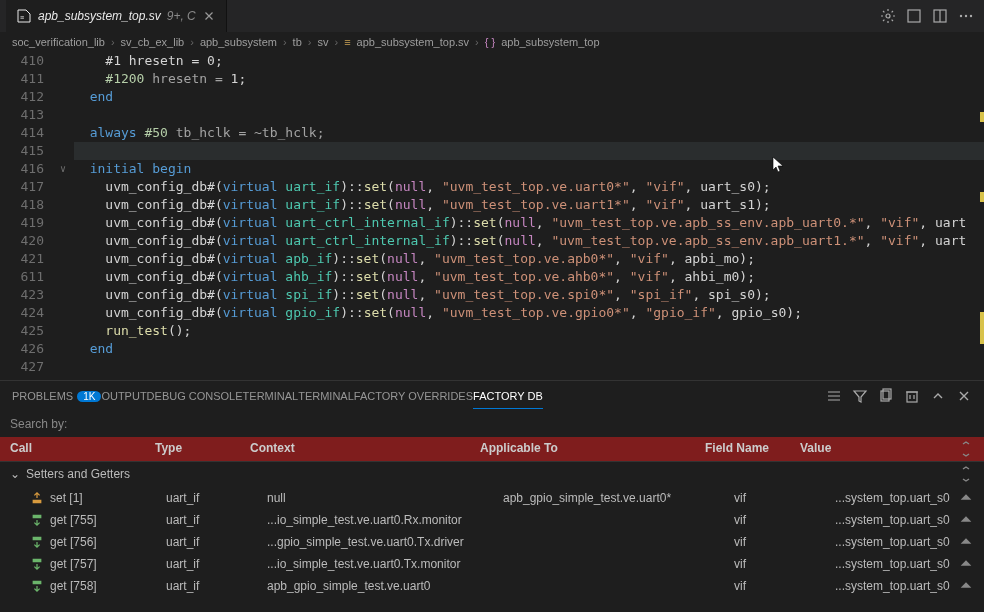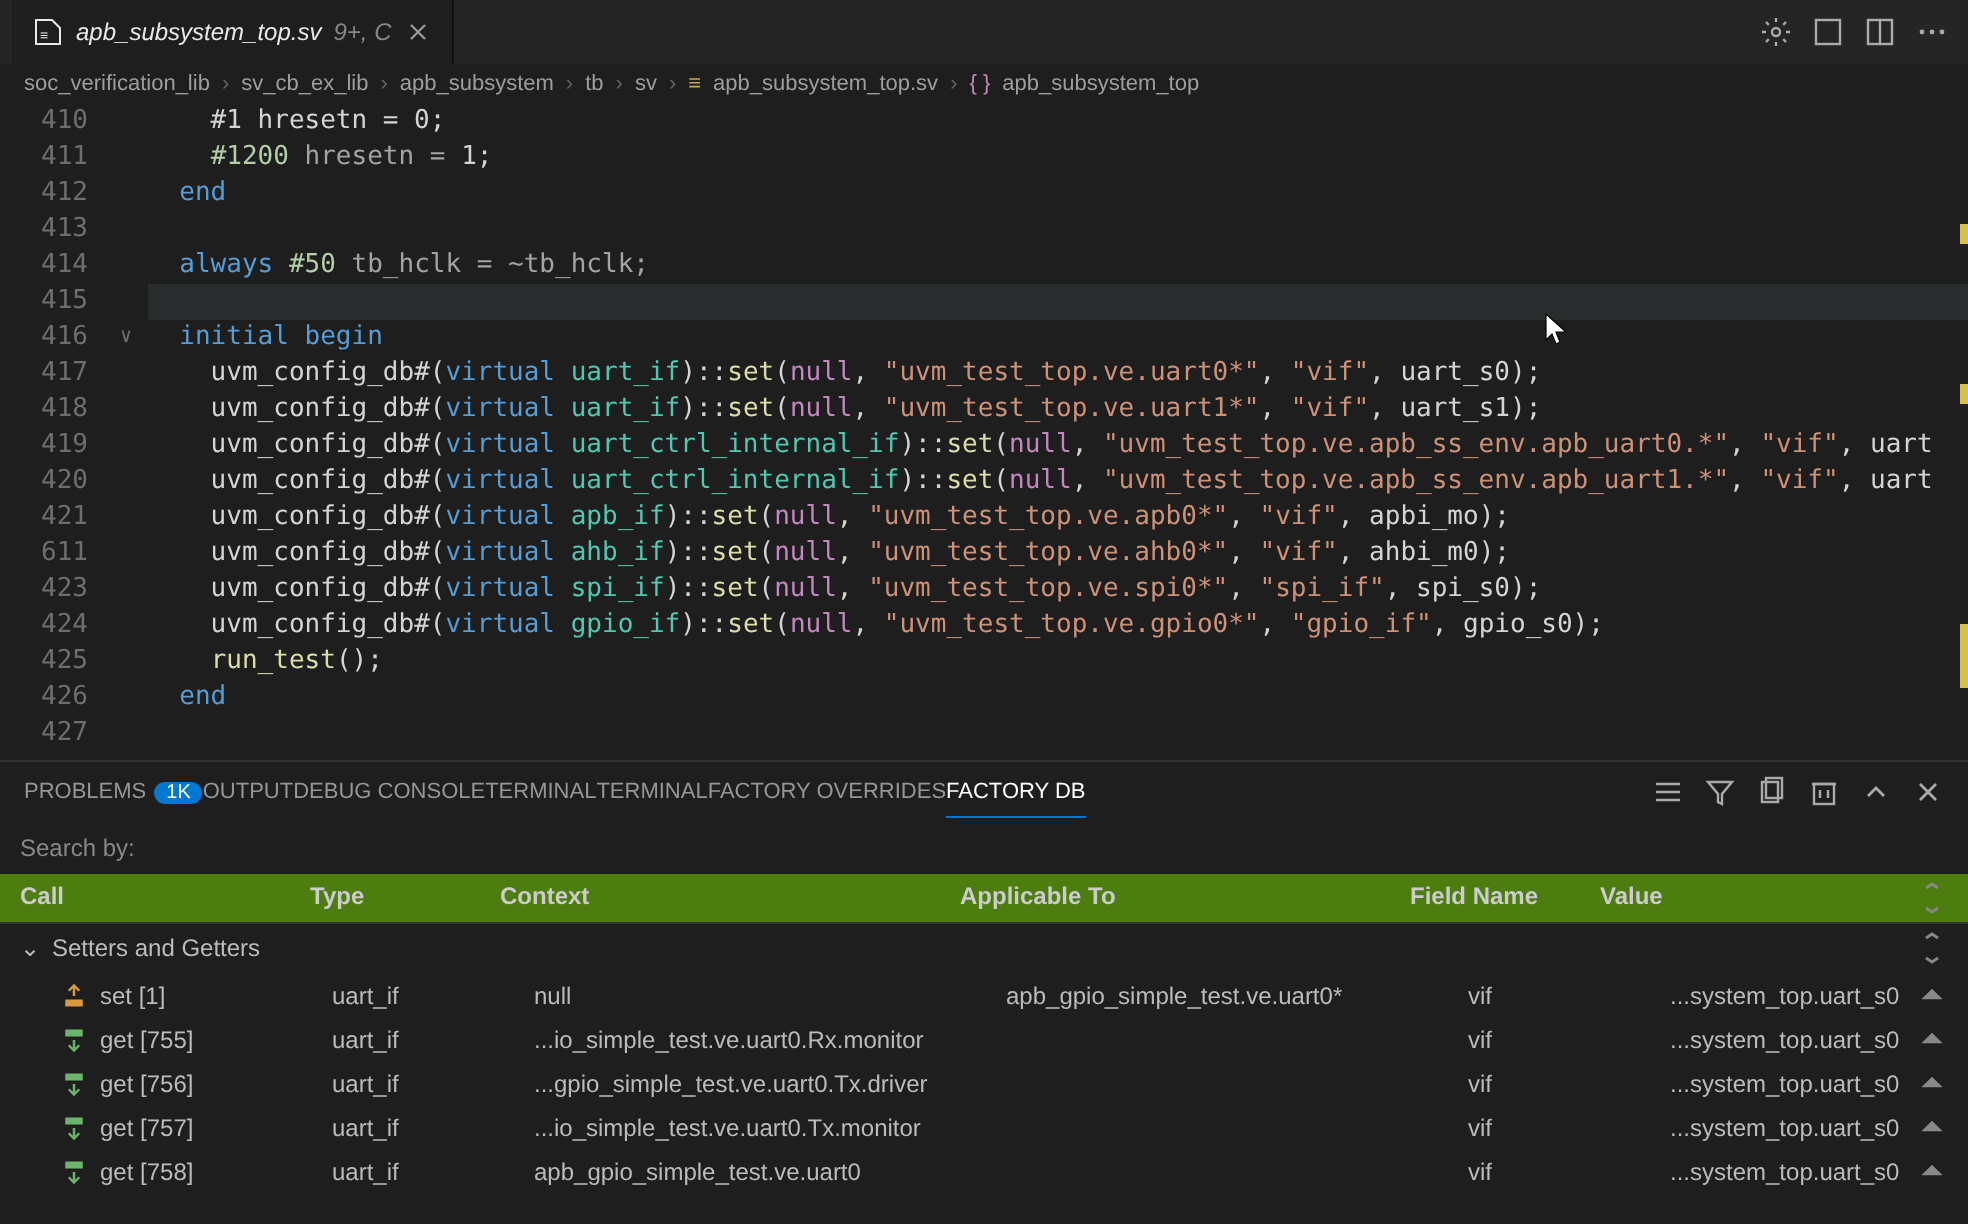--- a/index.html
+++ b/index.html
@@ -31,21 +31,21 @@
 .minimap { position:absolute; right:0; top:0; width:8px; height:100%; }
 .minimap div { position:absolute; right:0; width:4px; background:#d8c24a; }
 .cursor { position:absolute; width:14px; height:18px; }
 .panel { flex:1; background:#1e1e1e; display:flex; flex-direction:column; border-top:1px solid #333; min-height:0; }
 .panel-tabs { display:flex; align-items:center; padding:0 12px; height:30px; font-size:11px; color:#969696; }
 .panel-tabs .ptab { cursor:pointer; padding:6px 0; }
 .panel-tabs .ptab.active { color:#fff; border-bottom:1px solid #0078d4; }
 .badge { background:#0078d4; color:#fff; border-radius:8px; padding:0 6px; font-size:10px; margin-left:4px; }
 .panel-actions { margin-left:auto; display:flex; gap:10px; color:#aaa; }
 .search-row { padding:6px 10px; color:#888; font-size:12px; }
-.table-head { display:flex; padding:4px 10px; font-weight:600; color:#ccc; background:#4d7c0f; border-bottom:1px solid #333; font-size:12px; }
+.table-head { display:flex; padding:4px 10px; font-weight:600; color:#ccc; background:#7f1d1d; border-bottom:1px solid #333; font-size:12px; }
 .col-call{width:145px;} .col-type{width:95px;} .col-ctx{width:230px;} .col-applic{width:225px;} .col-field{width:95px;} .col-val{flex:1;}
 .section-row { display:flex; align-items:center; padding:4px 10px; gap:6px; color:#bbb; }
 .chev { width:10px; display:inline-block; }
 .data-row { display:flex; padding:3px 10px 3px 30px; color:#bbb; font-size:12px; align-items:flex-end; gap:6px; }
 .data-row .ri { width:14px; height:14px; }
 .get-ic { color:#6bb56b; }
 .set-ic { color:#d89a3e; }
 .sort-ic { color:#888; margin-left:auto; }
 .ellip { white-space:nowrap; overflow:hidden; text-overflow:ellipsis; }
 </style>

